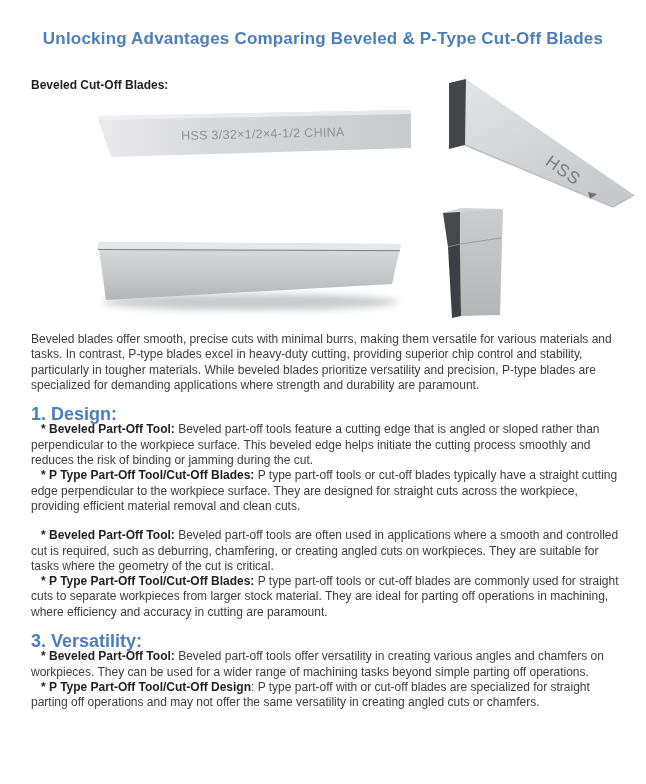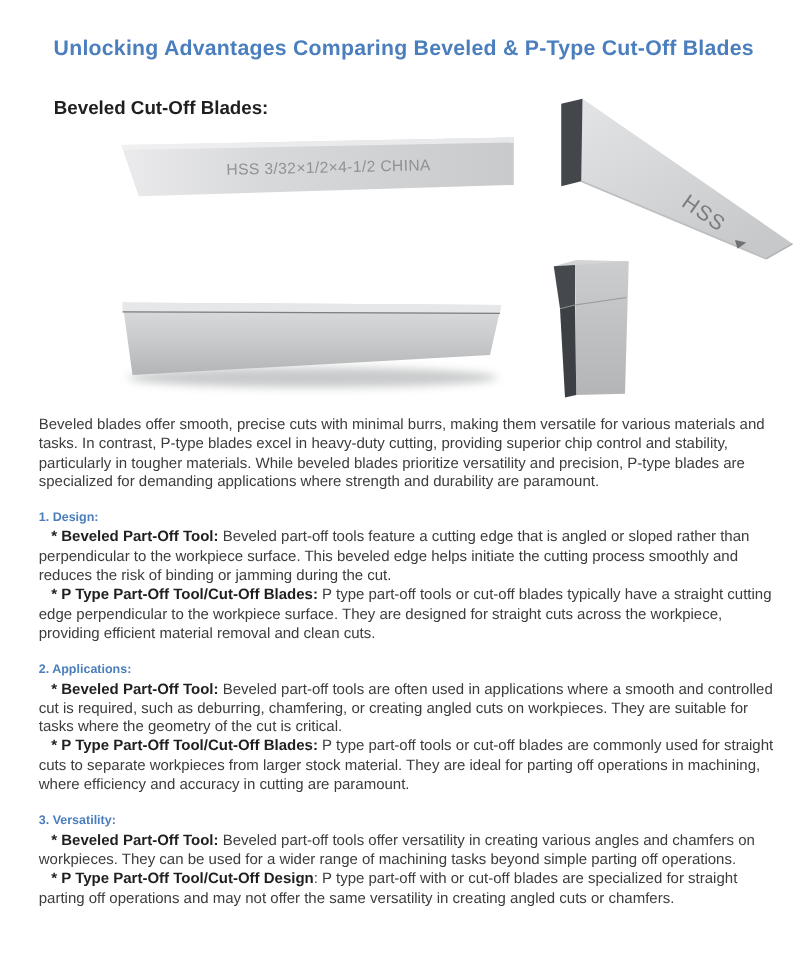--- a/index.html
+++ b/index.html
@@ -19,40 +19,40 @@
     width: 100%;
     margin: 0;
     text-align: center;
     font-size: 17px;
     font-weight: bold;
     letter-spacing: 0.2px;
     color: #4a7ebd;
   }
   .subhead {
     position: absolute;
-    left: 43px;
+    left: 31px;
     margin: 0;
-    font-size: 15px;
+    font-size: 12px;
     font-weight: bold;
     color: #1f1f1f;
   }
   .fig { position: absolute; }
   .content {
     position: absolute;
     left: 31px;
     top: 332px;
     width: 592px;
     font-size: 12px;
     line-height: 15.3px;
   }
   .content p { margin: 0; }
   .sec { margin-top: 14px; }
   .sec-heading {
     margin: 0;
-    font-size: 10px;
+    font-size: 18px;
     font-weight: bold;
     color: #4a7ebd;
     line-height: 15.3px;
   }
   .item { text-indent: 10px; }
   .item b { color: #1f1f1f; }
 </style>
 </head>
 <body>
 
@@ -128,21 +128,20 @@
   <div class="content">
     <p class="intro">Beveled blades offer smooth, precise cuts with minimal burrs, making them versatile for various materials and tasks. In contrast, P-type blades excel in heavy-duty cutting, providing superior chip control and stability, particularly in tougher materials. While beveled blades prioritize versatility and precision, P-type blades are specialized for demanding applications where strength and durability are paramount.</p>
 
     <div class="sec">
       <h2 class="sec-heading">1. Design:</h2>
       <p class="item"><b>* Beveled Part-Off Tool:</b><span> Beveled part-off tools feature a cutting edge that is angled or sloped rather than perpendicular to the workpiece surface. This beveled edge helps initiate the cutting process smoothly and reduces the risk of binding or jamming during the cut.</span></p>
       <p class="item"><b>* P Type Part-Off Tool/Cut-Off Blades:</b><span> P type part-off tools or cut-off blades typically have a straight cutting edge perpendicular to the workpiece surface. They are designed for straight cuts across the workpiece, providing efficient material removal and clean cuts.</span></p>
     </div>
 
     <div class="sec">
-      <h2 class="sec-heading">2. Applications:</h2>
       <p class="item"><b>* Beveled Part-Off Tool:</b><span> Beveled part-off tools are often used in applications where a smooth and controlled cut is required, such as deburring, chamfering, or creating angled cuts on workpieces. They are suitable for tasks where the geometry of the cut is critical.</span></p>
       <p class="item"><b>* P Type Part-Off Tool/Cut-Off Blades:</b><span> P type part-off tools or cut-off blades are commonly used for straight cuts to separate workpieces from larger stock material. They are ideal for parting off operations in machining, where efficiency and accuracy in cutting are paramount.</span></p>
     </div>
 
     <div class="sec">
       <h2 class="sec-heading">3. Versatility:</h2>
       <p class="item"><b>* Beveled Part-Off Tool:</b><span> Beveled part-off tools offer versatility in creating various angles and chamfers on workpieces. They can be used for a wider range of machining tasks beyond simple parting off operations.</span></p>
       <p class="item"><b>* P Type Part-Off Tool/Cut-Off Design</b><span>: P type part-off with or cut-off blades are specialized for straight parting off operations and may not offer the same versatility in creating angled cuts or chamfers.</span></p>
     </div>
   </div>

